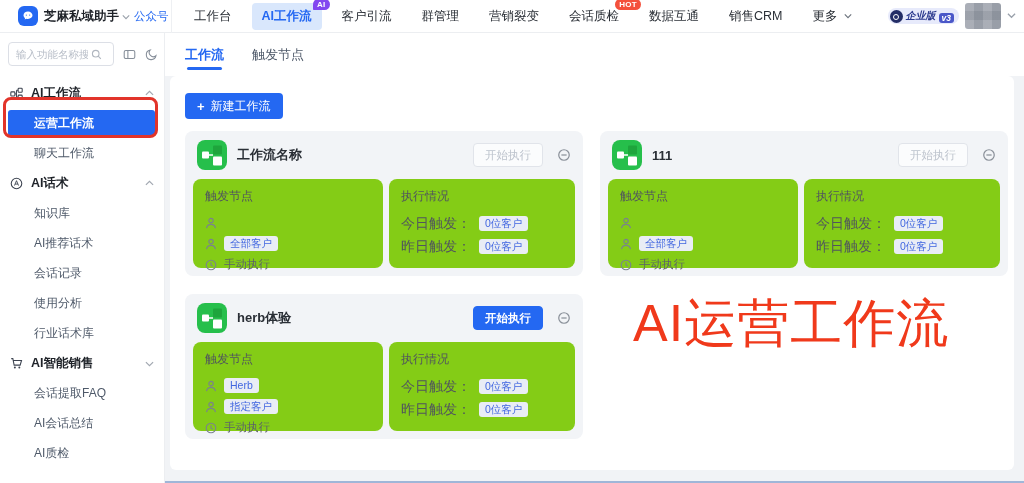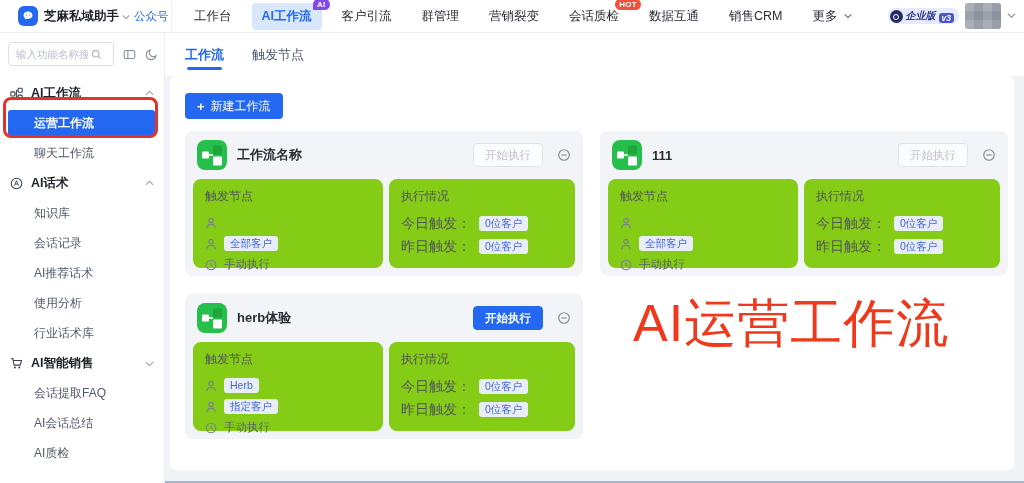--- a/index.html
+++ b/index.html
@@ -187,22 +187,22 @@
               <circle cx="8" cy="8" r="6.5" fill="none" stroke="#3c4350" stroke-width="1.3"></circle>
               <path d="M5.5 10.5L8 4.5l2.5 6M6.3 8.7h3.4" fill="none" stroke="#3c4350" stroke-width="1.1"></path>
             </svg>
           </span>
         <span class="sec-label">AI话术</span>
         <span class="sec-caret"><svg width="9" height="9" viewBox="0 0 10 10">
               <polyline points="1,6.5 5,2.5 9,6.5" fill="none" stroke="#a2a8b1" stroke-width="1.3"></polyline>
             </svg></span>
       </div>
       <div class="menu-item">知识库</div>
+      <div class="menu-item">AI推荐话术</div>
       <div class="menu-item">会话记录</div>
-      <div class="menu-item">AI推荐话术</div>
       <div class="menu-item">使用分析</div>
       <div class="menu-item">行业话术库</div>
 
       <div class="menu-section">
         <span class="sec-icon">
             <svg width="13" height="13" viewBox="0 0 16 16">
               <path d="M1.5 2h2l1.6 8h7.4l1.7-5.8H4.2" fill="none" stroke="#3c4350" stroke-width="1.3"></path>
               <circle cx="6" cy="13" r="1.2" fill="#3c4350"></circle>
               <circle cx="11.5" cy="13" r="1.2" fill="#3c4350"></circle>
             </svg>

